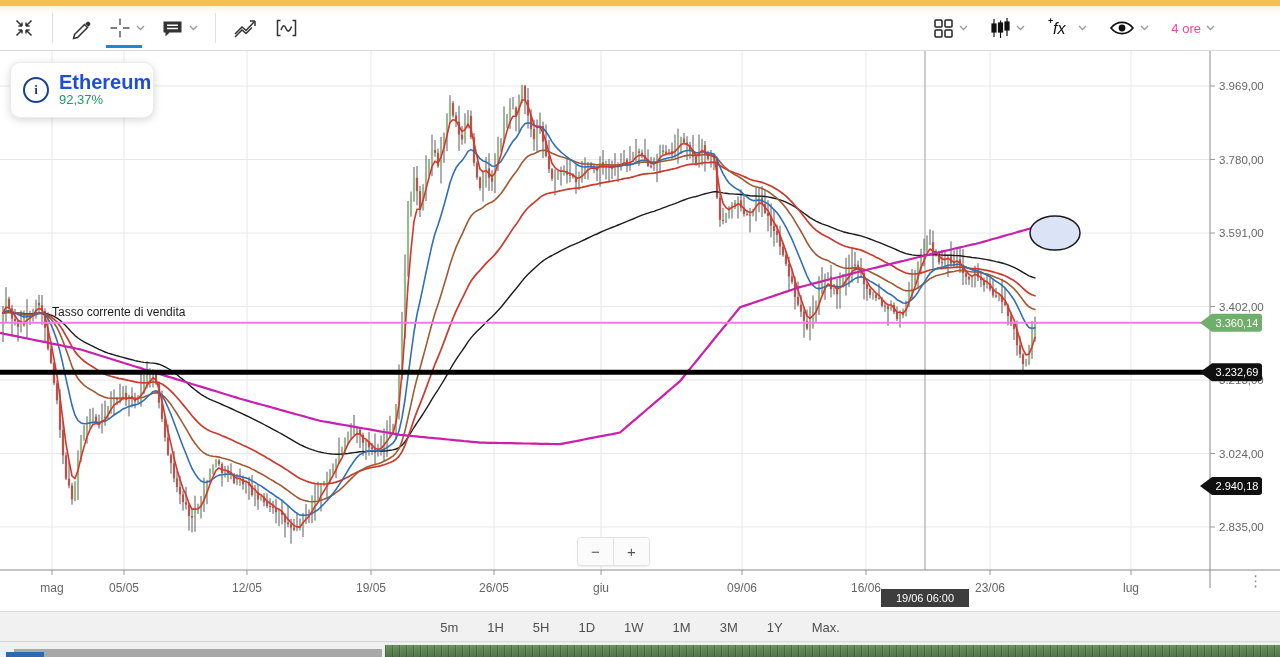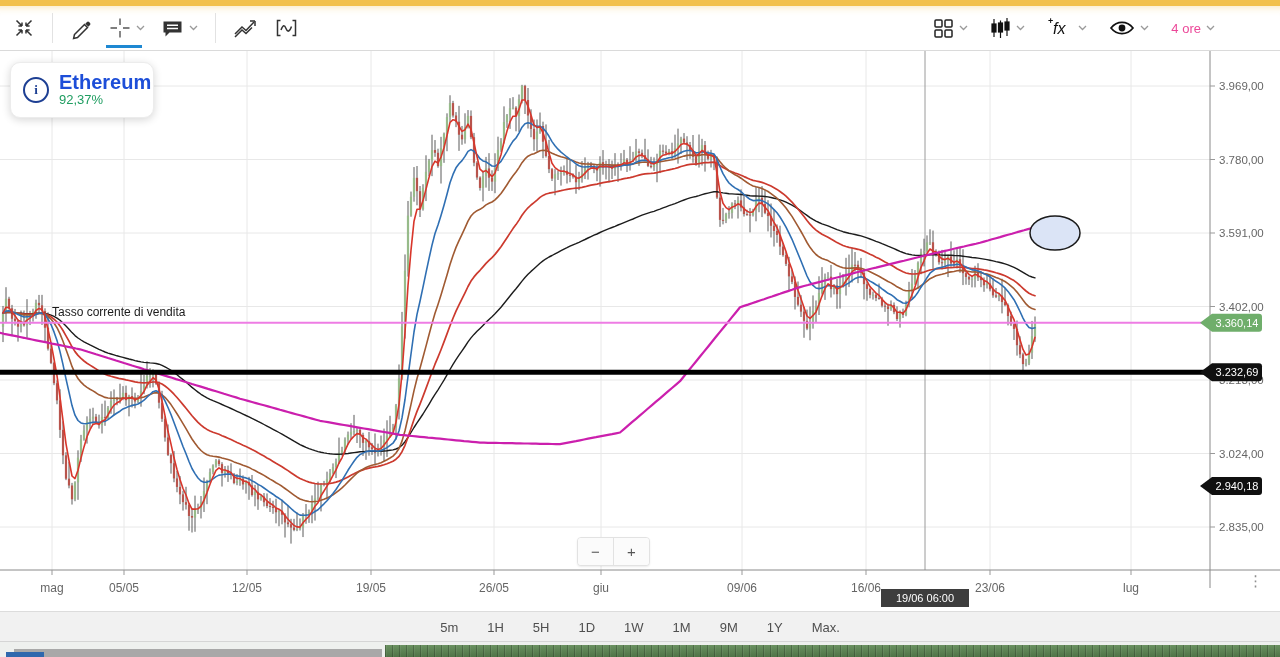--- a/index.html
+++ b/index.html
@@ -981,21 +981,21 @@
 
   <div class="axis-kebab">⋮</div>
 
   <div class="range-bar" id="rangeBar">
       <button class="range-btn">5m</button>
       <button class="range-btn">1H</button>
       <button class="range-btn">5H</button>
       <button class="range-btn">1D</button>
       <button class="range-btn">1W</button>
       <button class="range-btn">1M</button>
-      <button class="range-btn">9M</button>
+      <button class="range-btn">3M</button>
       <button class="range-btn">1Y</button>
       <button class="range-btn">Max.</button>
     </div>
 
   <div class="bottom-sliver">
     <div class="sliver-graybar"></div>
     <div class="sliver-bluechip"></div>
     <div class="sliver-green"></div>
   </div>
 

